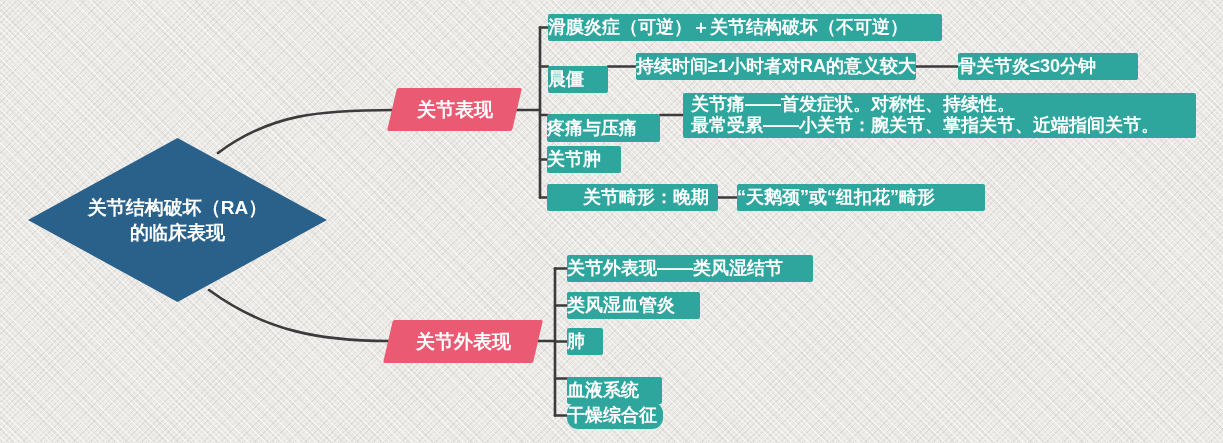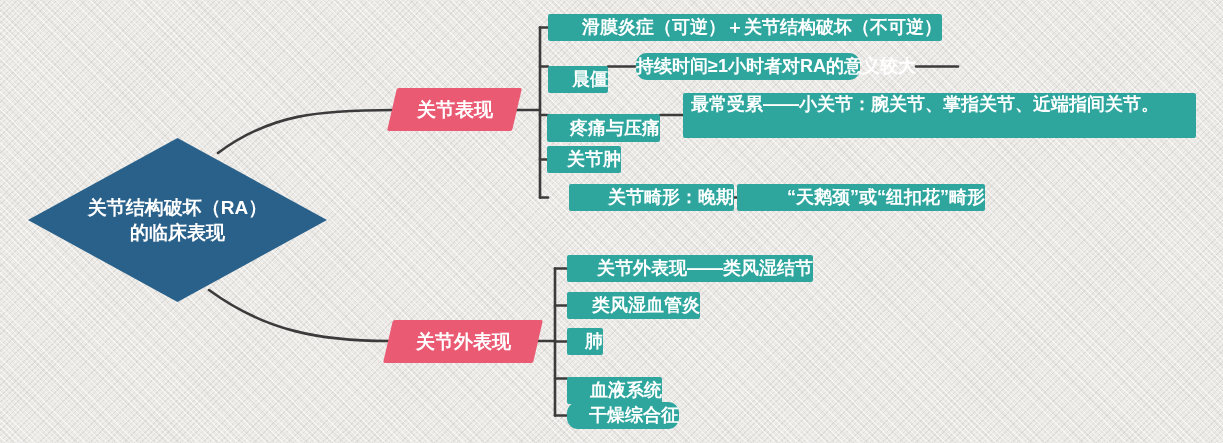--- a/index.html
+++ b/index.html
@@ -28,21 +28,21 @@
     position:absolute;height:43px;background:var(--branch);border-radius:2px;
     transform:skewX(-13deg);
     display:flex;align-items:center;justify-content:center;
     color:var(--text);font-weight:bold;font-size:19px;white-space:nowrap;
   }
   .branch-node>span{display:inline-block;transform:skewX(13deg);}
   .branch-joint{left:392px;top:88px;width:125px;}
   .branch-extra{left:388px;top:320px;width:150px;}
   .topic{
     position:absolute;height:27px;line-height:27px;background:var(--teal);border-radius:2px;
-    color:var(--text);font-weight:bold;font-size:18px;text-align:right;white-space:nowrap;
+    color:var(--text);font-weight:bold;font-size:18px;text-align:left;white-space:nowrap;
   }
   .topic.tall{height:45px;line-height:21px;text-align:left;padding:1px 0 0 8px;box-sizing:border-box;}
 </style>
 </head>
 <body>
 
 <div class="canvas">
 
   <svg class="connectors" viewBox="0 0 1223 443" xmlns="http://www.w3.org/2000/svg">
 
@@ -78,31 +78,33 @@
   <div class="branch-node branch-joint">
     <span>关节表现</span>
   </div>
   <div class="branch-node branch-extra">
     <span>关节外表现</span>
   </div>
 
   <div class="topic" style="left:548px;top:14px;width:394px;">滑膜炎症（可逆）＋关节结构破坏（不可逆）</div>
 
   <div class="topic" style="left:548px;top:66px;width:60px;">晨僵</div>
-  <div class="topic" style="left:636px;top:53px;width:224px;border-radius:11px;">持续时间≥1小时者对RA的意义较大</div>
+  <div class="topic" style="left:636px;top:53px;width:280px;">持续时间≥1小时者对RA的意义较大</div>
+  <div class="topic" style="left:958px;top:53px;width:180px;">骨关节炎≤30分钟</div>
 
   <div class="topic" style="left:547px;top:101px;width:113px;height:28px;line-height:28px;margin-top:13px;">疼痛与压痛</div>
   <div class="topic tall" style="left:683px;top:93px;width:513px;">
+    <div>关节痛——首发症状。对称性、持续性。</div>
     <div>最常受累——小关节：腕关节、掌指关节、近端指间关节。</div>
   </div>
 
   <div class="topic" style="left:547px;top:146px;width:74px;">关节肿</div>
 
-  <div class="topic" style="left:569px;top:184px;width:165px;">关节畸形：晚期</div>
+  <div class="topic" style="left:547px;top:184px;width:135px;padding-left:36px;">关节畸形：晚期</div>
   <div class="topic" style="left:737px;top:184px;width:248px;">“天鹅颈”或“纽扣花”畸形</div>
 
   <div class="topic" style="left:567px;top:255px;width:246px;">关节外表现——类风湿结节</div>
   <div class="topic" style="left:567px;top:292px;width:133px;">类风湿血管炎</div>
   <div class="topic" style="left:567px;top:328px;width:36px;">肺</div>
   <div class="topic" style="left:567px;top:365px;width:95px;margin-top:12px;">血液系统</div>
-  <div class="topic" style="left:567px;top:402px;width:112px;border-radius:11px;">干燥综合征</div>
+  <div class="topic" style="left:567px;top:402px;width:96px;border-radius:11px;">干燥综合征</div>
 
 </div>
 
 </body></html>

